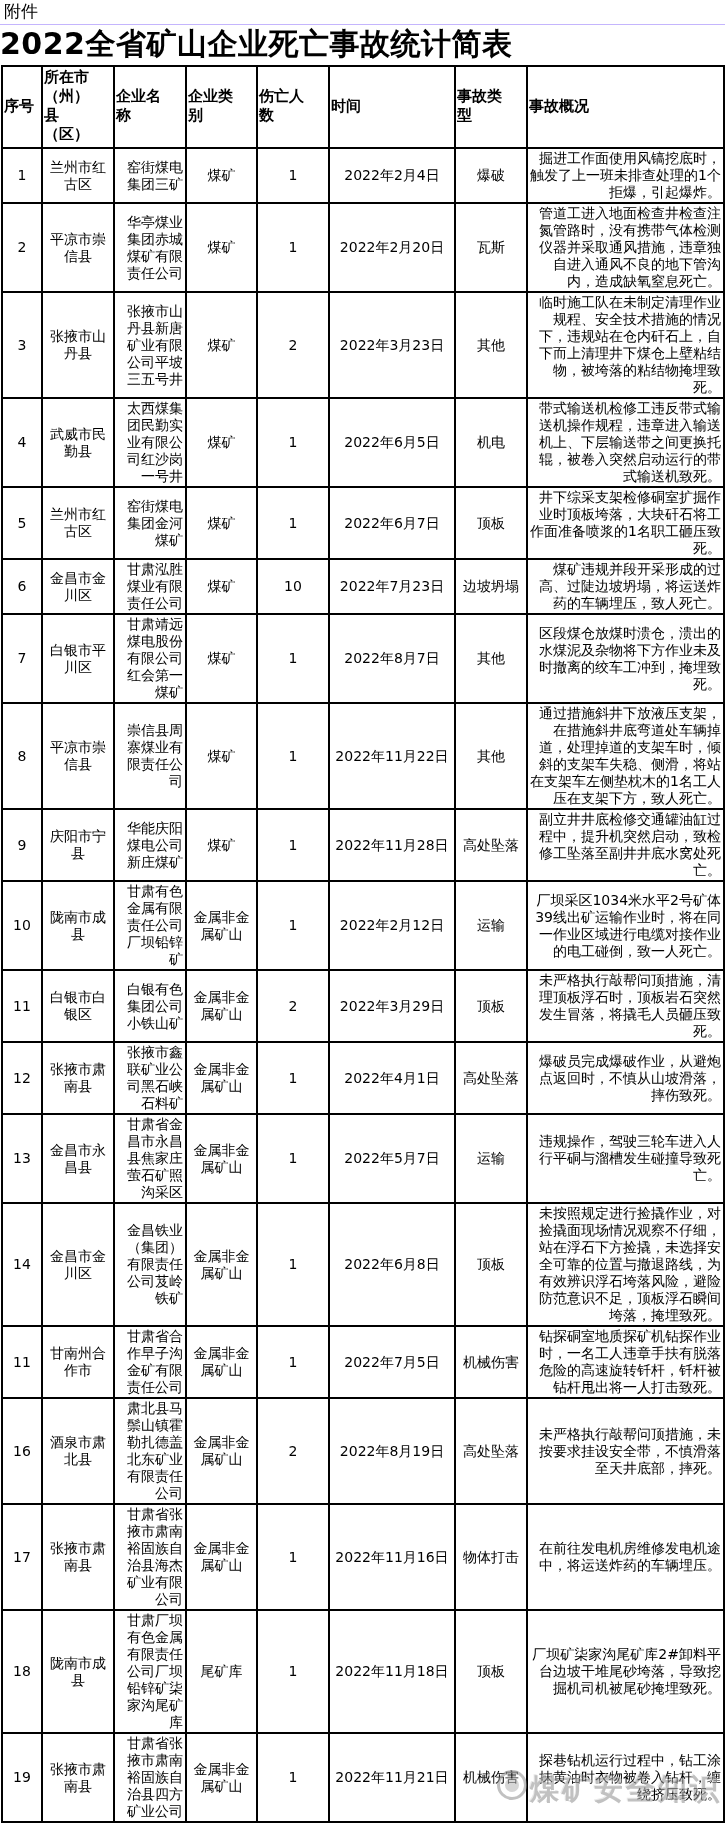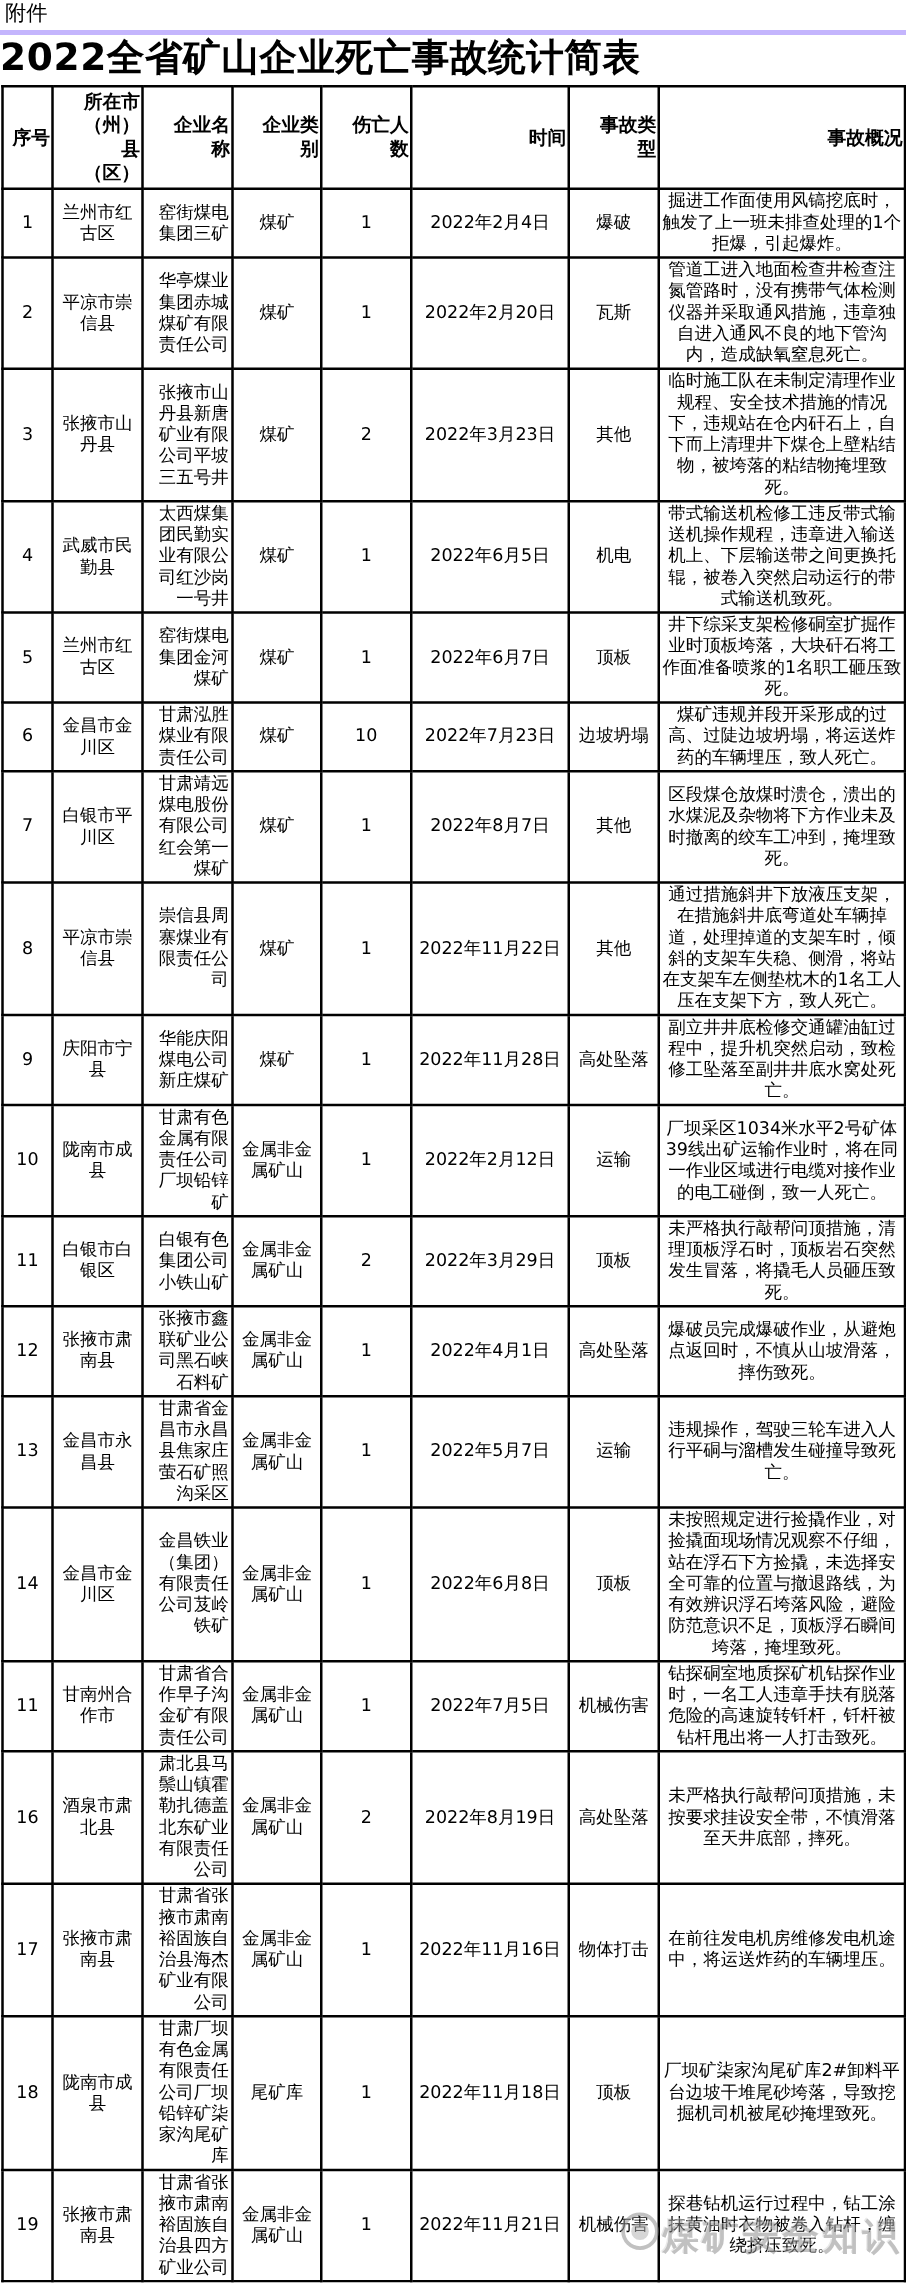--- a/index.html
+++ b/index.html
@@ -12,21 +12,21 @@
   body {
     width: 725px;
     min-height: 1826px;
     position: relative;
     overflow: hidden;
   }
   .attachment-row {
     font-size: 17px;
     line-height: 21px;
     padding: 1px 0 2px 4px;
-    border-bottom: 4px solid #c4b5fd;
+    border-bottom: 1px solid #c4b5fd;
   }
   .title-row {
     font-size: 30px;
     font-weight: bold;
     line-height: 36px;
     padding: 1px 0 3px 0;
     letter-spacing: 0.5px;
   }
   table.report {
     border-collapse: collapse;
@@ -38,38 +38,39 @@
   table.report td {
     border: 2px solid #000;
     vertical-align: middle;
     word-break: break-all;
     overflow: hidden;
   }
   table.report th {
     font-size: 15px;
     font-weight: bold;
     line-height: 19px;
-    text-align: right;
+    text-align: left;
     white-space: pre-line;
     padding: 2px 1px;
+    font-family: Liberation Mono, monospace;
   }
   table.report td {
     font-size: 14px;
     line-height: 17px;
     padding: 1px 2px;
   }
   td.c-no, td.c-casualties, td.c-date, td.c-type, td.c-category, td.c-location {
     text-align: center;
   }
   td.c-company {
     text-align: right;
     padding: 1px 3px;
   }
   td.c-summary {
-    text-align: center;
+    text-align: right;
     padding: 2px 3px;
     line-height: 16.6px;
   }
   .watermark {
     position: absolute;
     top: 1770px;
     right: 3px;
     display: flex;
     align-items: flex-start;
     gap: 3px;

